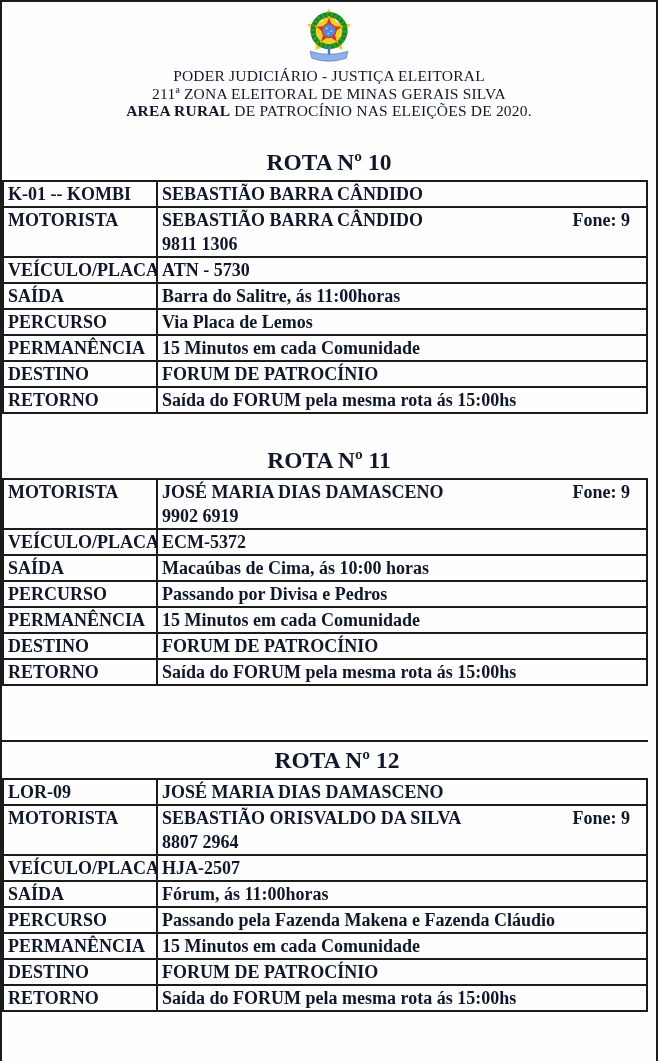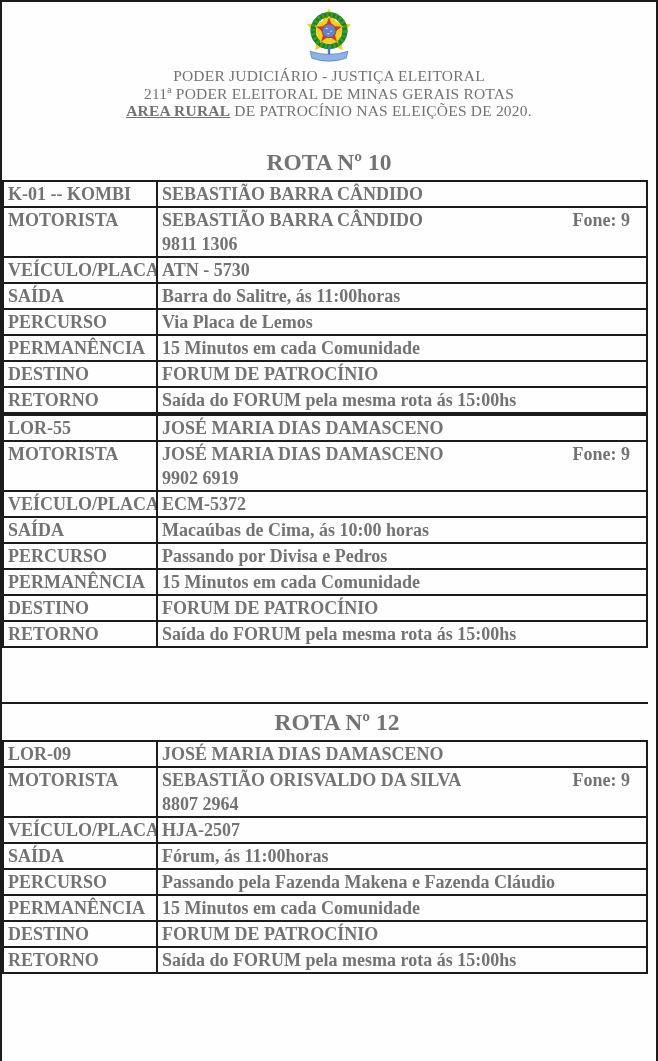--- a/index.html
+++ b/index.html
@@ -5,26 +5,26 @@
   html, body { margin: 0; padding: 0; background: #ffffff; }
   .page {
     position: relative;
     width: 658px;
     height: 1061px;
     box-sizing: border-box;
     background: #fffefe;
     border: 2px solid #1c1c1c;
     border-bottom: 0;
     font-family: "Liberation Serif", "DejaVu Serif", serif;
-    color: #737373;
+    color: #0f172a;
     overflow: hidden;
   }
   .emblem { display: block; margin: 2px auto 1px auto; width: 86px; height: 62px; }
   .hdr { text-align: center; font-size: 15.5px; line-height: 17.5px; letter-spacing: 0.2px; }
-  .hdr .emph { font-weight: bold; text-decoration: underline; }
+  .hdr .emph { font-weight: bold; }
   .route-title {
     text-align: center; font-weight: bold; font-size: 23.5px; line-height: 30px;
   }
   .t1 { margin-top: 27px; margin-bottom: 3px; }
   .t2 { margin-top: 31px; margin-bottom: 3px; }
   .t3 { padding: 3px 0 3px 16px; }
   table.route {
     border-collapse: collapse;
     width: 646px;
     table-layout: fixed;
@@ -66,21 +66,21 @@
     <circle cx="52.5" cy="27.5" r="0.8" fill="#ffffff"></circle>
     <circle cx="49" cy="30.5" r="0.8" fill="#ffffff"></circle>
 
     <rect x="48.6" y="45" width="2.8" height="11" fill="#4a77c4"></rect>
 
     <path d="M28 51 Q50 58 72 51 L70 59 Q50 66 30 59 Z" stroke="#4a77c4" stroke-width="0.8" fill="#8fb2e4"></path>
   </svg>
 
   <div class="hdr">
     <div>PODER JUDICIÁRIO - JUSTIÇA ELEITORAL</div>
-    <div>211ª  PODER ELEITORAL DE MINAS GERAIS ROTAS</div>
+    <div>211ª  ZONA ELEITORAL DE MINAS GERAIS SILVA</div>
     <div><span class="emph">AREA RURAL</span><span> DE PATROCÍNIO NAS ELEIÇÕES DE 2020.</span></div>
   </div>
 
   <div class="route-title t1">ROTA Nº 10</div>
 
   <table class="route">
     <tbody>
         <tr>
       <td class="lbl">K-01 -- KOMBI</td>
       <td>SEBASTIÃO BARRA CÂNDIDO</td>
@@ -115,27 +115,24 @@
       <td class="lbl">DESTINO</td>
       <td>FORUM DE PATROCÍNIO</td>
     </tr>
     <tr>
       <td class="lbl">RETORNO</td>
       <td>Saída do FORUM pela mesma rota ás 15:00hs</td>
     </tr>
   </tbody>
     </table>
 
+  <div class="route-title t2">ROTA Nº 11</div>
 
   <table class="route">
     <tbody>
-        <tr>
-      <td class="lbl">LOR-55</td>
-      <td>JOSÉ MARIA DIAS DAMASCENO</td>
-    </tr>
     <tr>
       <td class="lbl">MOTORISTA</td>
       <td>
         <div class="fone-line">
           <span>JOSÉ MARIA DIAS DAMASCENO</span>
           <span>Fone:  9</span>
         </div>
         <div>9902 6919</div>
       </td>
     </tr>

